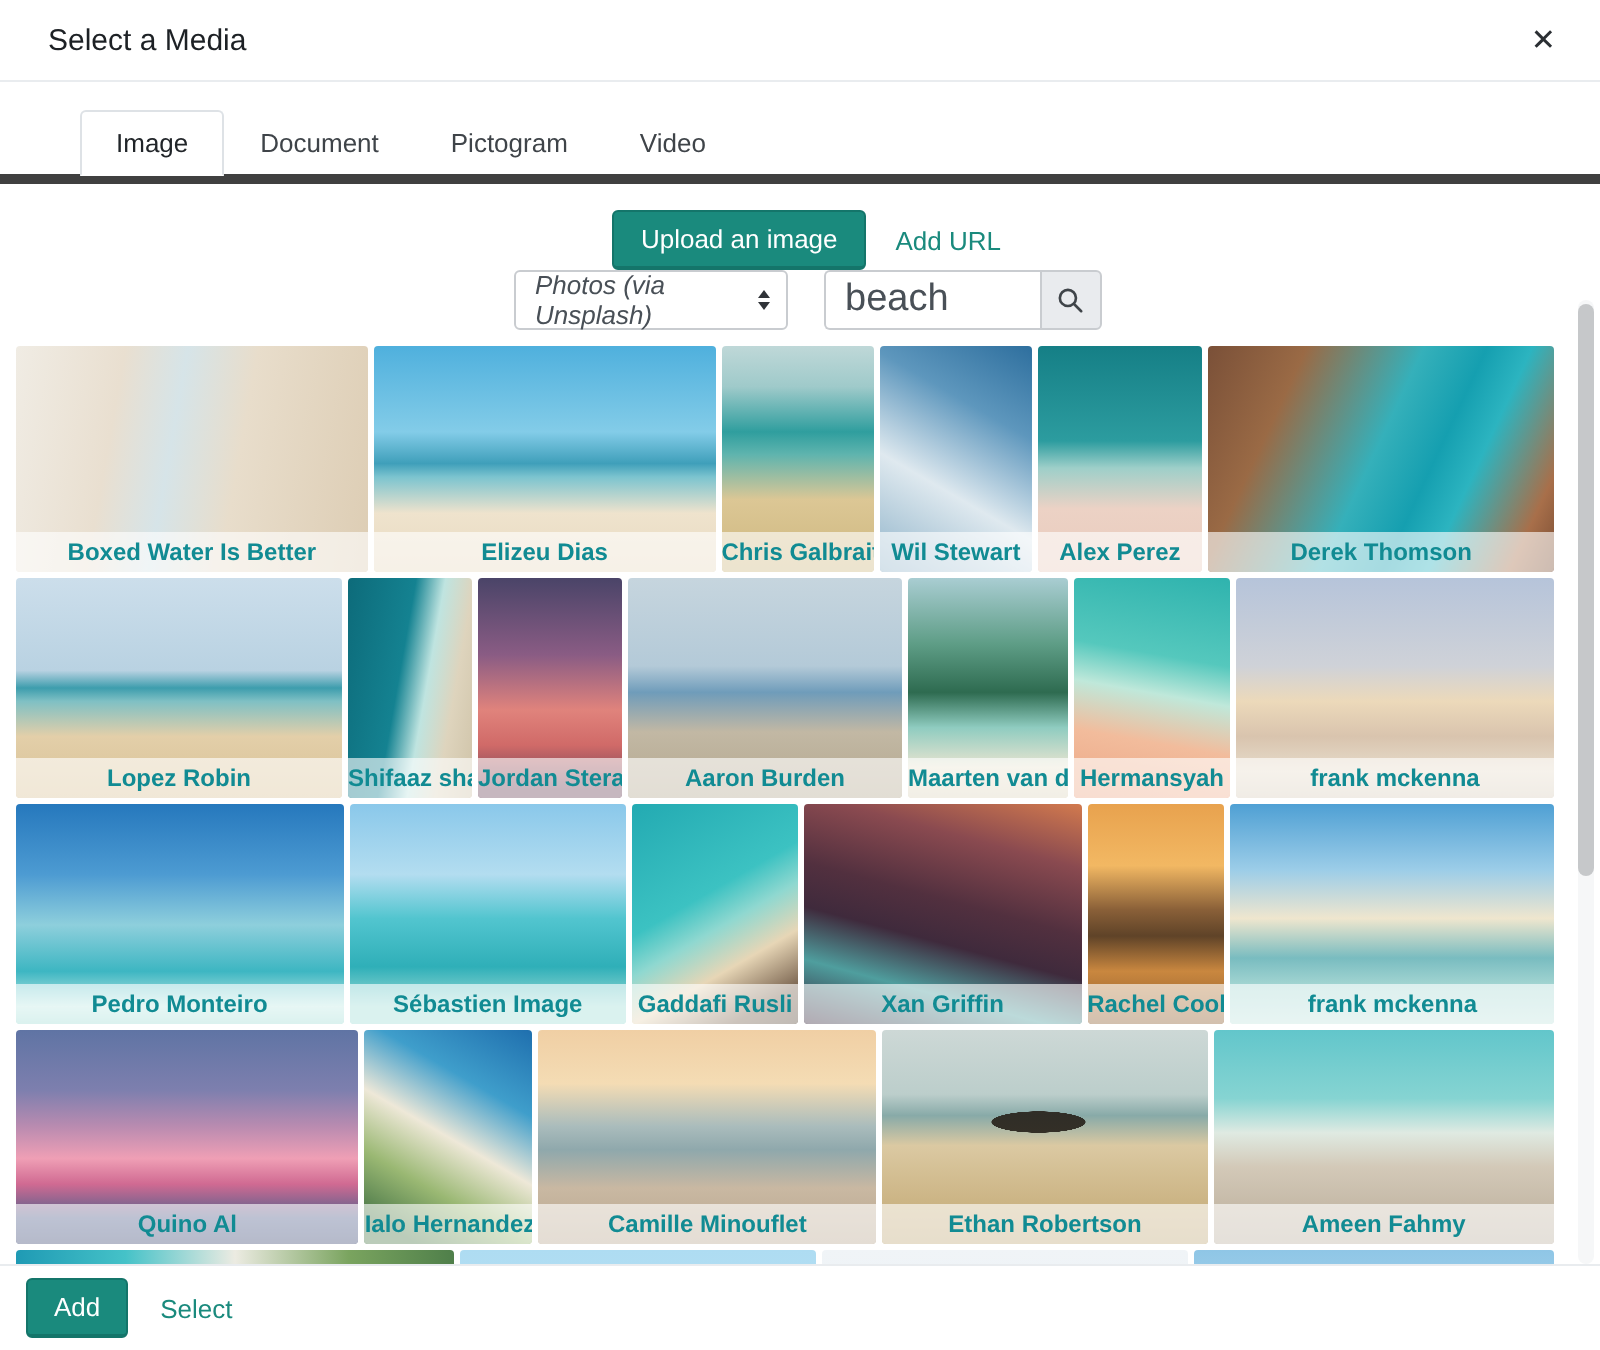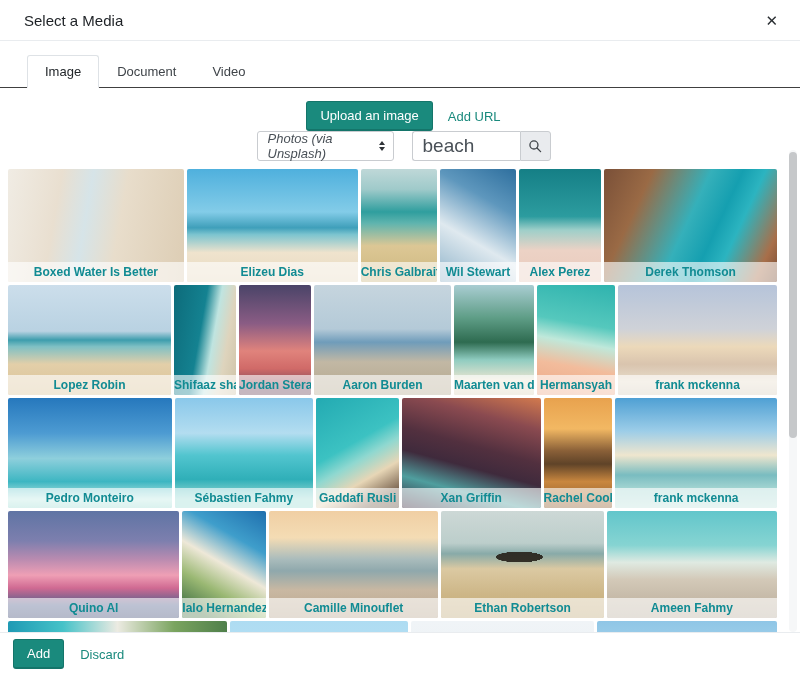--- a/index.html
+++ b/index.html
@@ -8,21 +8,21 @@
     --attribution:#118b93;
   }
   *{box-sizing:border-box;}
   body{margin:0;font-family:"Liberation Sans",sans-serif;background:#fff;}
   .modal{position:relative;width:800px;height:675px;background:#fff;overflow:hidden;}
 
   .modal-header{display:flex;justify-content:space-between;align-items:center;height:41px;padding:0 16px 0 24px;border-bottom:1px solid #e9ecef;}
   .modal-title{font-size:15px;font-weight:400;color:#1d2125;}
   .close-btn{background:none;border:none;font-size:15px;color:#2b2f33;cursor:pointer;padding:2px 6px;line-height:1;}
 
-  .nav-tabs{display:flex;padding:14px 27px 0;border-bottom:1px solid #404040;}
+  .nav-tabs{display:flex;padding:14px 40px 0;border-bottom:5px solid #404040;}
   .nav-tab{padding:8px 17px;font-size:13px;color:#3f4449;margin-bottom:-1px;cursor:pointer;background:transparent;border:1px solid transparent;}
   .nav-tab.active{background:#fff;border:1px solid #dee2e6;border-bottom-color:#fff;border-radius:3px 3px 0 0;color:#212529;}
 
   .toolbar{display:flex;justify-content:space-between;align-items:center;padding:13px 24px 8px 31px;flex-direction:column;}
   .toolbar-left{display:flex;align-items:center;}
   .btn-primary{background:var(--primary);color:#fff;border:1px solid var(--primary-border);border-bottom-width:2px;border-radius:3px;padding:6px 13px;font-size:13px;cursor:pointer;font-family:inherit;}
   .link{color:var(--primary);font-size:13px;margin-left:15px;text-decoration:none;cursor:pointer;}
   .toolbar-right{display:flex;align-items:center;}
   .select-box{display:flex;align-items:center;justify-content:space-between;width:137px;height:30px;border:1px solid #c9ccd0;border-radius:3px;padding:0 8px 0 10px;font-size:13px;color:#495057;background:#fff;margin-right:18px;cursor:pointer;font-style:italic;}
   .updown{display:flex;flex-direction:column;align-items:center;gap:2px;}
@@ -49,20 +49,21 @@
 <div class="modal">
 
   <div class="modal-header">
     <div class="modal-title">Select a Media</div>
     <button class="close-btn"><span>✕</span></button>
   </div>
 
   <div class="nav-tabs">
       <div class="nav-tab active">Image</div>
       <div class="nav-tab">Document</div>
+      <div class="nav-tab">Pictogram</div>
       <div class="nav-tab">Video</div>
     </div>
 
   <div class="toolbar">
     <div class="toolbar-left">
       <button class="btn-primary">Upload an image</button>
       <a class="link">Add URL</a>
     </div>
     <div class="toolbar-right">
       <div class="select-box">
@@ -126,21 +127,21 @@
         </div>
         <div class="tile" style="flex: 159 1 0px; background: linear-gradient(rgb(182, 196, 218) 0%, rgb(207, 210, 216) 40%, rgb(236, 217, 186) 56%, rgb(217, 196, 174) 72%, rgb(230, 220, 203) 88%, rgb(216, 205, 188) 100%);">
           <div class="tile-caption">frank mckenna</div>
         </div>
       </div>
       <div class="grid-row" style="height: 110px;">
         <div class="tile" style="flex: 164 1 0px; background: linear-gradient(rgb(38, 120, 189) 0%, rgb(77, 155, 210) 32%, rgb(142, 207, 220) 55%, rgb(61, 182, 194) 76%, rgb(191, 233, 228) 92%, rgb(159, 220, 212) 100%);">
           <div class="tile-caption">Pedro Monteiro</div>
         </div>
         <div class="tile" style="flex: 139 1 0px; background: linear-gradient(rgb(138, 200, 234) 0%, rgb(179, 221, 240) 32%, rgb(82, 197, 207) 52%, rgb(47, 175, 184) 74%, rgb(159, 220, 214) 92%);">
-          <div class="tile-caption">Sébastien Fahmy</div>
+          <div class="tile-caption">Sébastien Image</div>
         </div>
         <div class="tile" style="flex: 83 1 0px; background: linear-gradient(150deg, rgb(35, 170, 178) 0%, rgb(60, 194, 194) 42%, rgb(143, 216, 208) 55%, rgb(231, 214, 182) 70%, rgb(122, 100, 80) 88%, rgb(90, 74, 60) 100%);">
           <div class="tile-caption">Gaddafi Rusli</div>
         </div>
         <div class="tile" style="flex: 139 1 0px; background: linear-gradient(195deg, rgb(210, 122, 78) 0%, rgb(138, 74, 80) 22%, rgb(82, 48, 63) 45%, rgb(63, 42, 60) 60%, rgb(79, 158, 158) 78%, rgb(53, 35, 56) 100%);">
           <div class="tile-caption">Xan Griffin</div>
         </div>
         <div class="tile" style="flex: 69 1 0px; background: linear-gradient(rgb(232, 162, 78) 0%, rgb(242, 184, 99) 28%, rgb(138, 96, 56) 48%, rgb(95, 67, 40) 60%, rgb(201, 135, 63) 76%, rgb(138, 90, 44) 100%);">
           <div class="tile-caption">Rachel Cook</div>
         </div>
@@ -172,16 +173,16 @@
         <div class="tile" style="flex: 180 1 0px; background: linear-gradient(rgb(143, 198, 230) 0%, rgb(200, 230, 244) 70%, rgb(234, 244, 248) 100%);"></div>
       </div>
     </div>
 
   <div class="scrollbar-track">
     <div class="scrollbar-thumb"></div>
   </div>
 
   <div class="modal-footer">
     <button class="btn-primary">Add</button>
-    <a class="link">Discard</a>
+    <a class="link">Select</a>
   </div>
 
 </div>
 
 </body></html>

